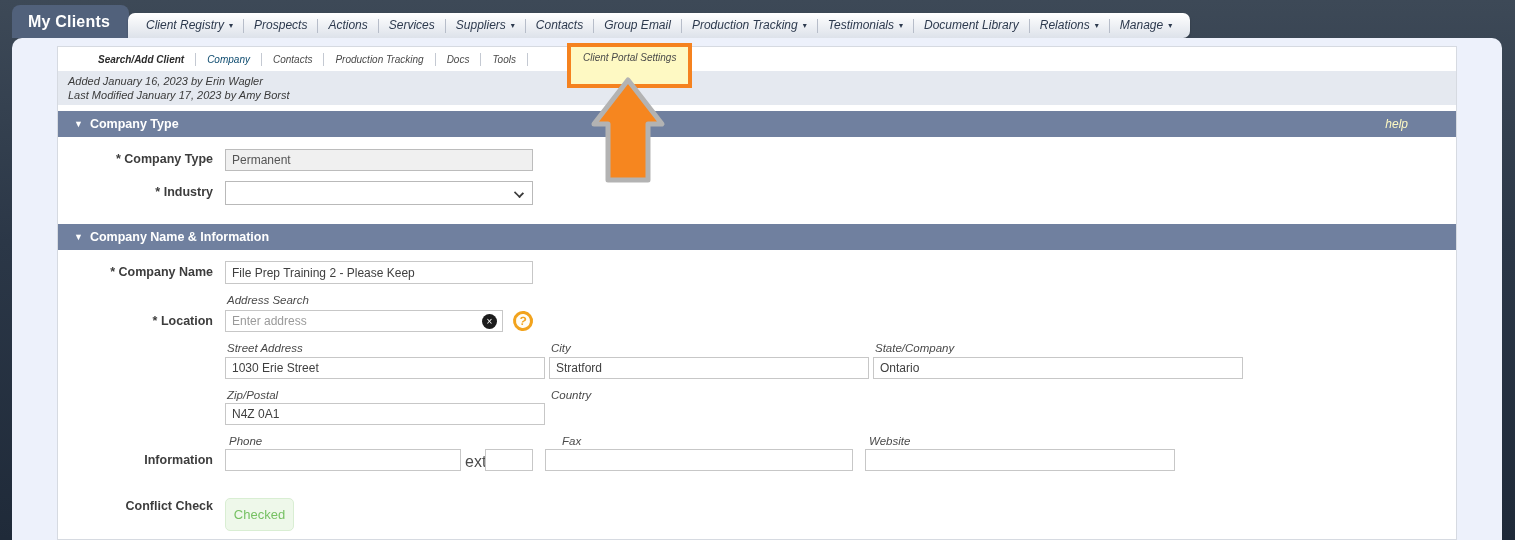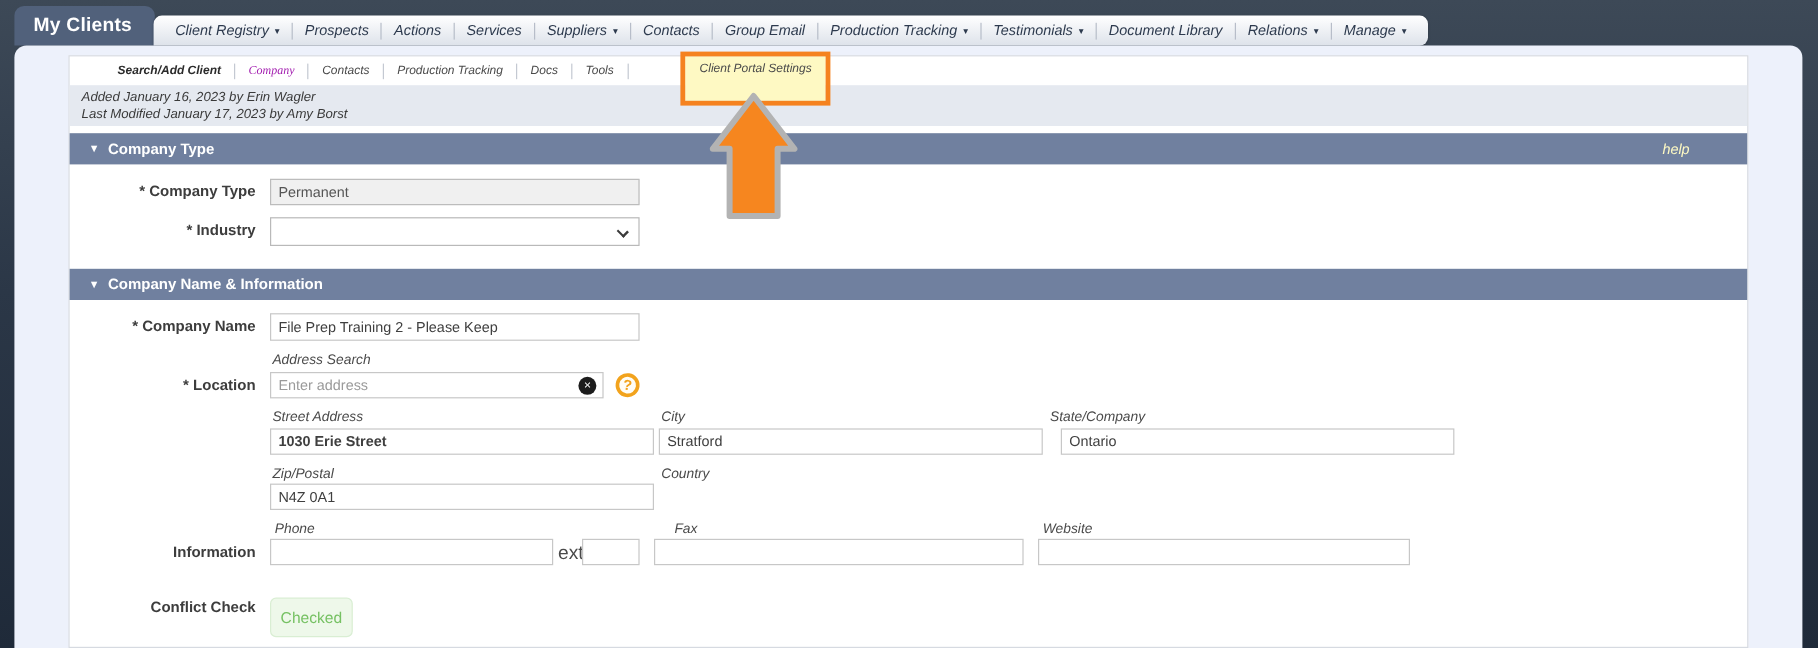--- a/index.html
+++ b/index.html
@@ -28,21 +28,21 @@
   .card { position:absolute; left:12px; top:38px; width:1490px; height:502px;
           background:#edf1fb; border-radius:10px 10px 0 0; }
   .content { position:absolute; left:57px; top:46px; width:1400px; height:494px;
              background:#ffffff; border:1px solid #d6dae1; }
 
   
   .tabs-row { position:absolute; left:0; top:0; width:100%; height:24px;
               display:flex; align-items:center; padding-left:29px; }
   .tab { font-style:italic; font-size:10px; color:#4a4a4a; padding:0 11px; cursor:pointer; white-space:nowrap; }
   .tab.first { font-weight:bold; color:#2b2b2b; }
-  .tab.active { color:#a21caf;font-family:Liberation Serif, serif; }
+  .tab.active { color:#0c4a6e; }
   .tab-sep { width:1px; height:13px; background:#c4c9d2; }
   .tab-highlight { position:absolute; left:513px; top:0px; height:37px; line-height:22px;
                    padding:0 12px; outline:4px solid #f5821f; background:#fef9c3; z-index:40; }
 
   
   .meta-bar { position:absolute; left:0; top:24px; width:100%; height:34px;
               background:#e5e9f0; padding:3px 0 0 10px; }
   .meta-line { font-style:italic; font-size:11px; color:#3a3a3a; line-height:14px; }
 
   
@@ -201,23 +201,23 @@
 
     <div class="sublabel" style="left:169px; top:247px;">Address Search</div>
     <div class="flabel" style="top:267px;">* Location</div>
     <input class="tinput" style="left: 167px; top: 263px; width: 278px; padding-right: 26px;" placeholder="Enter address">
     <span class="clear-icon">×</span>
     <span class="qhelp-icon">?</span>
 
     <div class="sublabel" style="left:169px; top:295px;">Street Address</div>
     <div class="sublabel" style="left:493px; top:295px;">City</div>
     <div class="sublabel" style="left:817px; top:295px;">State/Company</div>
-    <input class="tinput" style="left: 167px; top: 310px; width: 320px; font-weight: bold;" value="1030 Erie Street">
+    <input class="tinput" style="left: 167px; top: 310px; width: 320px;" value="1030 Erie Street">
     <input class="tinput" style="left: 491px; top: 310px; width: 320px;" value="Stratford">
-    <input class="tinput" style="left: 815px; top: 310px; width: 328px; margin-left: 11px;" value="Ontario">
+    <input class="tinput" style="left: 815px; top: 310px; width: 370px;" value="Ontario">
 
     <div class="sublabel" style="left:169px; top:342px;">Zip/Postal</div>
     <div class="sublabel" style="left:493px; top:342px;">Country</div>
     <input class="tinput" style="left: 167px; top: 356px; width: 320px;" value="N4Z 0A1">
 
     <div class="sublabel" style="left:171px; top:388px;">Phone</div>
     <div class="sublabel" style="left:504px; top:388px;">Fax</div>
     <div class="sublabel" style="left:811px; top:388px;">Website</div>
     <div class="flabel" style="top:406px;">Information</div>
     <input class="tinput" style="left: 167px; top: 402px; width: 236px;" value="">

